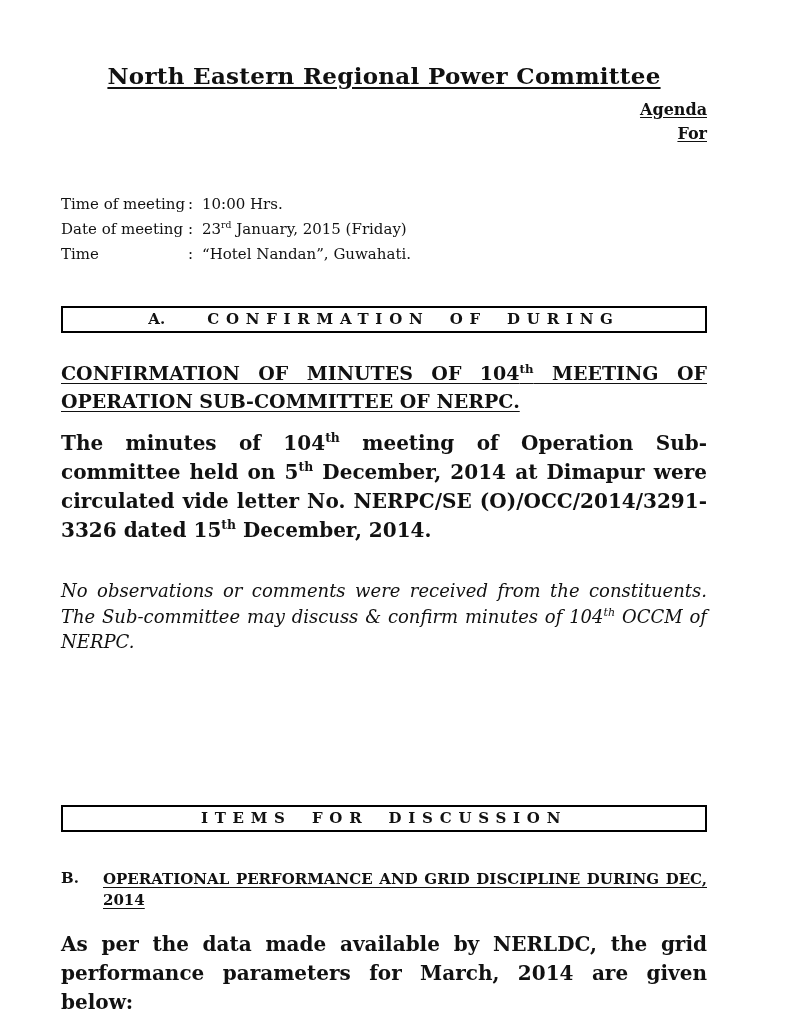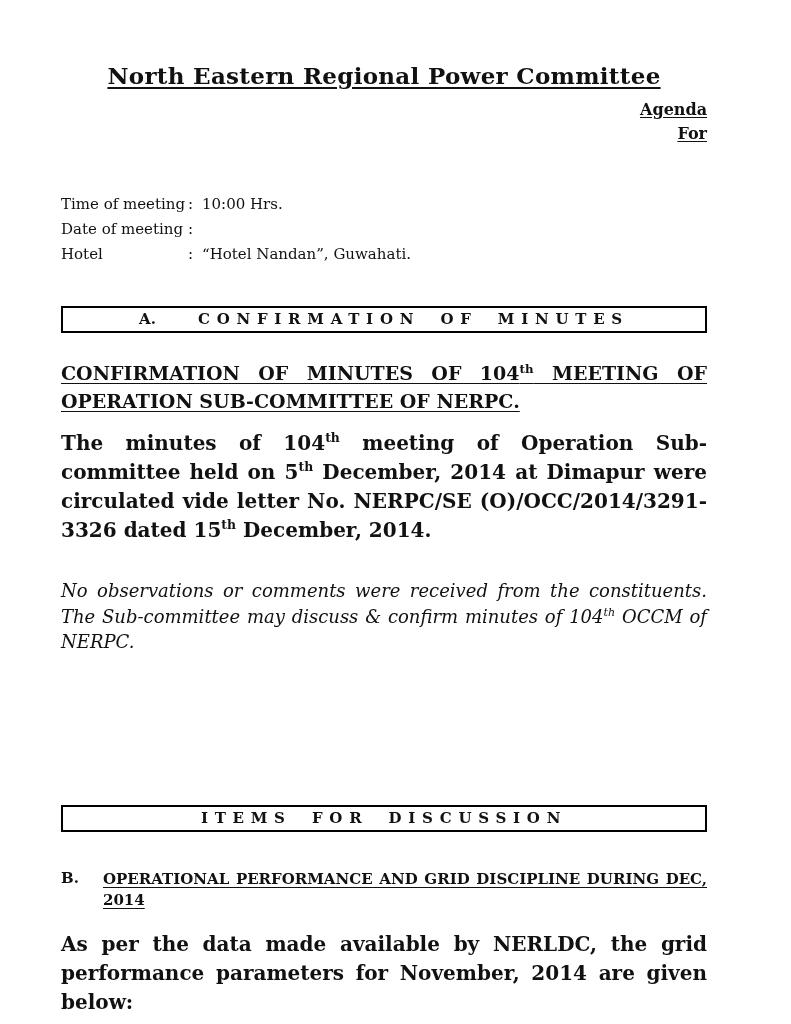--- a/index.html
+++ b/index.html
@@ -119,43 +119,44 @@
 
   <div class="info">
     <div class="info-row">
       <span class="info-label">Time of meeting</span>
       <span class="info-sep">:</span>
       <span class="info-value">10:00 Hrs.</span>
     </div>
     <div class="info-row">
       <span class="info-label">Date of meeting</span>
       <span class="info-sep">:</span>
+      <span class="info-value">23<sup>rd</sup> January, 2015 (Friday)</span>
     </div>
     <div class="info-row">
-      <span class="info-label">Hotel</span>
+      <span class="info-label">Time</span>
       <span class="info-sep">:</span>
       <span class="info-value">“Hotel Nandan”, Guwahati.</span>
     </div>
   </div>
 
   <div class="head-box">
     <span>A.</span>
-    <span class="spaced">CONFIRMATION OF MINUTES</span>
+    <span class="spaced">CONFIRMATION OF DURING</span>
   </div>
 
   <div class="a-heading">CONFIRMATION OF MINUTES OF 104<sup>th</sup> MEETING OF OPERATION SUB-COMMITTEE OF NERPC.</div>
 
   <div class="para-bold">The minutes of 104<sup>th</sup> meeting of Operation Sub-committee held on 5<sup>th</sup> December, 2014 at Dimapur were circulated vide letter No. NERPC/SE (O)/OCC/2014/3291-3326 dated 15<sup>th</sup> December, 2014.</div>
 
   <div class="para-italic">No observations or comments were received from the constituents. The Sub-committee may discuss &amp; confirm minutes of 104<sup>th</sup> OCCM of NERPC.</div>
 
   <div class="head-box items-box">
     <span class="spaced">ITEMS FOR DISCUSSION</span>
   </div>
 
   <div class="b-row">
     <span class="b-label">B.</span>
     <span class="b-heading">OPERATIONAL PERFORMANCE  AND GRID DISCIPLINE DURING DEC, 2014</span>
   </div>
 
-  <div class="para-bold para-b">As per the data made available by NERLDC, the grid performance parameters for November, 2014 are given below:</div>
+  <div class="para-bold para-b">As per the data made available by NERLDC, the grid performance parameters for March, 2014 are given below:</div>
 
 </div>
 
 </body></html>

